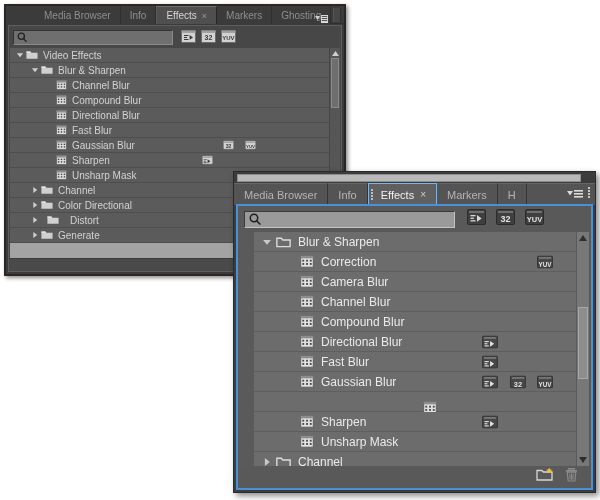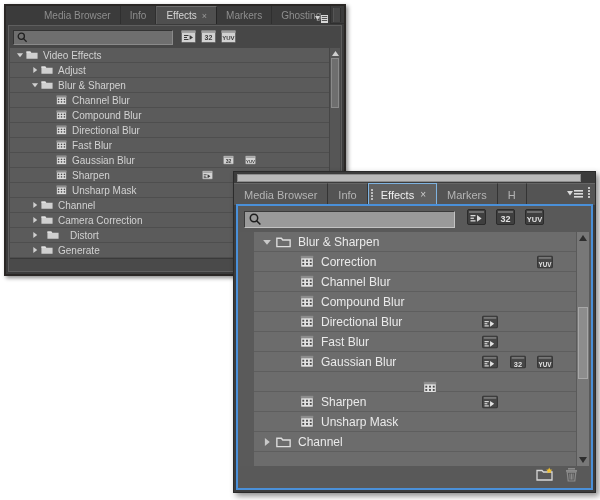--- a/index.html
+++ b/index.html
@@ -423,34 +423,20 @@
             <svg width="12" height="9.600000000000001" viewBox="0 0 14 11">
               <path d="M0.5 1.6 L5 1.6 L6.2 3.2 L13.5 3.2 L13.5 10 L0.5 10 Z" fill="#d0d0d0"></path>
               <path d="M0.5 1.6 L5 1.6 L6.2 3.2 L0.5 3.2 Z" fill="#e6e6e6"></path>
             </svg>
           </span>
           <span class="nm">Video Effects</span>
         </div>
         <div class="row" style="padding-left: 21px;">
           <span class="twisty" style="width: 8px;">
             <svg width="8" height="8" viewBox="0 0 9 9">
-              <path d="M2.6 1 L7 4.5 L2.6 8 Z" fill="#cfcfcf"></path>
-            </svg>
-          </span>
-          <span style="display: flex; align-items: center; margin: 0px 5px 0px 2px;">
-            <svg width="12" height="9.600000000000001" viewBox="0 0 14 11">
-              <path d="M0.5 1.6 L5 1.6 L6.2 3.2 L13.5 3.2 L13.5 10 L0.5 10 Z" fill="#d0d0d0"></path>
-              <path d="M0.5 1.6 L5 1.6 L6.2 3.2 L0.5 3.2 Z" fill="#e6e6e6"></path>
-            </svg>
-          </span>
-          <span class="nm">Adjust</span>
-        </div>
-        <div class="row" style="padding-left: 21px;">
-          <span class="twisty" style="width: 8px;">
-            <svg width="8" height="8" viewBox="0 0 9 9">
               <path d="M1 2.6 L8 2.6 L4.5 7 Z" fill="#cfcfcf"></path>
             </svg>
           </span>
           <span style="display: flex; align-items: center; margin: 0px 5px 0px 2px;">
             <svg width="12" height="9.600000000000001" viewBox="0 0 14 11">
               <path d="M0.5 1.6 L5 1.6 L6.2 3.2 L13.5 3.2 L13.5 10 L0.5 10 Z" fill="#d0d0d0"></path>
               <path d="M0.5 1.6 L5 1.6 L6.2 3.2 L0.5 3.2 Z" fill="#e6e6e6"></path>
             </svg>
           </span>
           <span class="nm">Blur &amp; Sharpen</span>
@@ -610,21 +596,21 @@
             <svg width="8" height="8" viewBox="0 0 9 9">
               <path d="M2.6 1 L7 4.5 L2.6 8 Z" fill="#cfcfcf"></path>
             </svg>
           </span>
           <span style="display: flex; align-items: center; margin: 0px 5px 0px 2px;">
             <svg width="12" height="9.600000000000001" viewBox="0 0 14 11">
               <path d="M0.5 1.6 L5 1.6 L6.2 3.2 L13.5 3.2 L13.5 10 L0.5 10 Z" fill="#d0d0d0"></path>
               <path d="M0.5 1.6 L5 1.6 L6.2 3.2 L0.5 3.2 Z" fill="#e6e6e6"></path>
             </svg>
           </span>
-          <span class="nm">Camera Correction</span>
+          <span class="nm">Color Directional</span>
         </div>
         <div class="row" style="padding-left: 21px; gap: 6px;">
           <span class="twisty" style="width: 8px;">
             <svg width="8" height="8" viewBox="0 0 9 9">
               <path d="M2.6 1 L7 4.5 L2.6 8 Z" fill="#cfcfcf"></path>
             </svg>
           </span>
           <span style="display: flex; align-items: center; margin: 0px 5px 0px 2px;">
             <svg width="12" height="9.600000000000001" viewBox="0 0 14 11">
               <path d="M0.5 1.6 L5 1.6 L6.2 3.2 L13.5 3.2 L13.5 10 L0.5 10 Z" fill="#d0d0d0"></path>
@@ -794,20 +780,36 @@
                 <rect x="0.6" y="0.6" width="10.8" height="9.8" rx="0.8" fill="#e2e2e2" stroke="#5a5a5a" stroke-width="0.8"></rect>
                 <rect x="0.6" y="0.6" width="10.8" height="2.2" fill="#8d8d8d"></rect>
                 <rect x="2" y="4" width="1.6" height="1.6" fill="#4a4a4a"></rect>
                 <rect x="5.2" y="4" width="1.6" height="1.6" fill="#4a4a4a"></rect>
                 <rect x="8.4" y="4" width="1.6" height="1.6" fill="#4a4a4a"></rect>
                 <rect x="2" y="6.8" width="1.6" height="1.6" fill="#4a4a4a"></rect>
                 <rect x="5.2" y="6.8" width="1.6" height="1.6" fill="#4a4a4a"></rect>
                 <rect x="8.4" y="6.8" width="1.6" height="1.6" fill="#4a4a4a"></rect>
               </svg>
             </span>
+            <span class="nm">Camera Blur</span>
+          </div>
+          <div class="row" style="padding-left: 32px;">
+            <span class="twisty" style="width: 10px;"></span>
+            <span style="display: flex; align-items: center; margin: 0px 7px 0px 4px;">
+              <svg width="14" height="13" viewBox="0 0 12 11">
+                <rect x="0.6" y="0.6" width="10.8" height="9.8" rx="0.8" fill="#e2e2e2" stroke="#5a5a5a" stroke-width="0.8"></rect>
+                <rect x="0.6" y="0.6" width="10.8" height="2.2" fill="#8d8d8d"></rect>
+                <rect x="2" y="4" width="1.6" height="1.6" fill="#4a4a4a"></rect>
+                <rect x="5.2" y="4" width="1.6" height="1.6" fill="#4a4a4a"></rect>
+                <rect x="8.4" y="4" width="1.6" height="1.6" fill="#4a4a4a"></rect>
+                <rect x="2" y="6.8" width="1.6" height="1.6" fill="#4a4a4a"></rect>
+                <rect x="5.2" y="6.8" width="1.6" height="1.6" fill="#4a4a4a"></rect>
+                <rect x="8.4" y="6.8" width="1.6" height="1.6" fill="#4a4a4a"></rect>
+              </svg>
+            </span>
             <span class="nm">Channel Blur</span>
           </div>
           <div class="row" style="padding-left: 32px;">
             <span class="twisty" style="width: 10px;"></span>
             <span style="display: flex; align-items: center; margin: 0px 7px 0px 4px;">
               <svg width="14" height="13" viewBox="0 0 12 11">
                 <rect x="0.6" y="0.6" width="10.8" height="9.8" rx="0.8" fill="#e2e2e2" stroke="#5a5a5a" stroke-width="0.8"></rect>
                 <rect x="0.6" y="0.6" width="10.8" height="2.2" fill="#8d8d8d"></rect>
                 <rect x="2" y="4" width="1.6" height="1.6" fill="#4a4a4a"></rect>
                 <rect x="5.2" y="4" width="1.6" height="1.6" fill="#4a4a4a"></rect>

